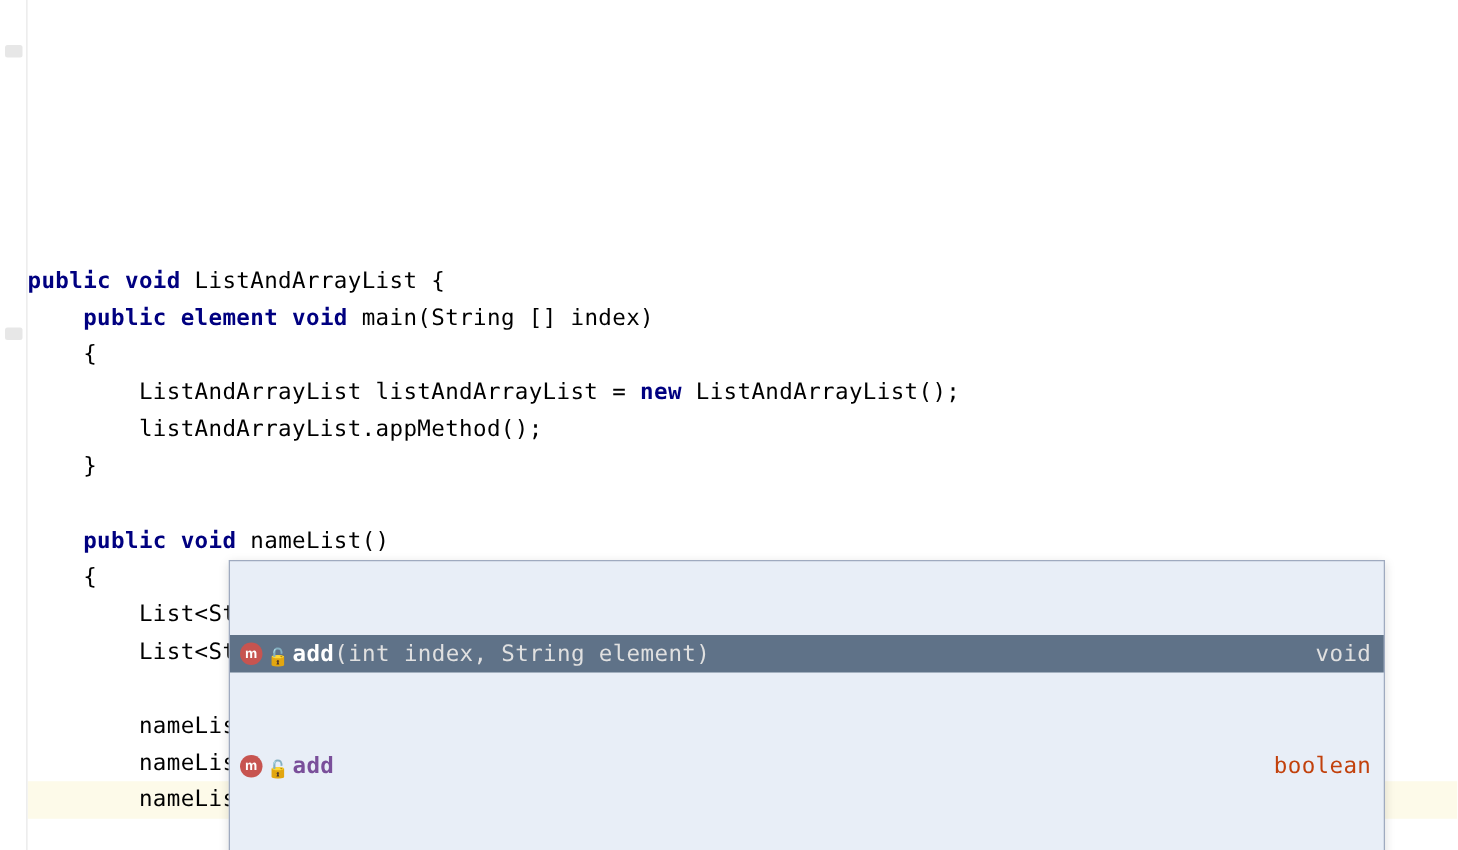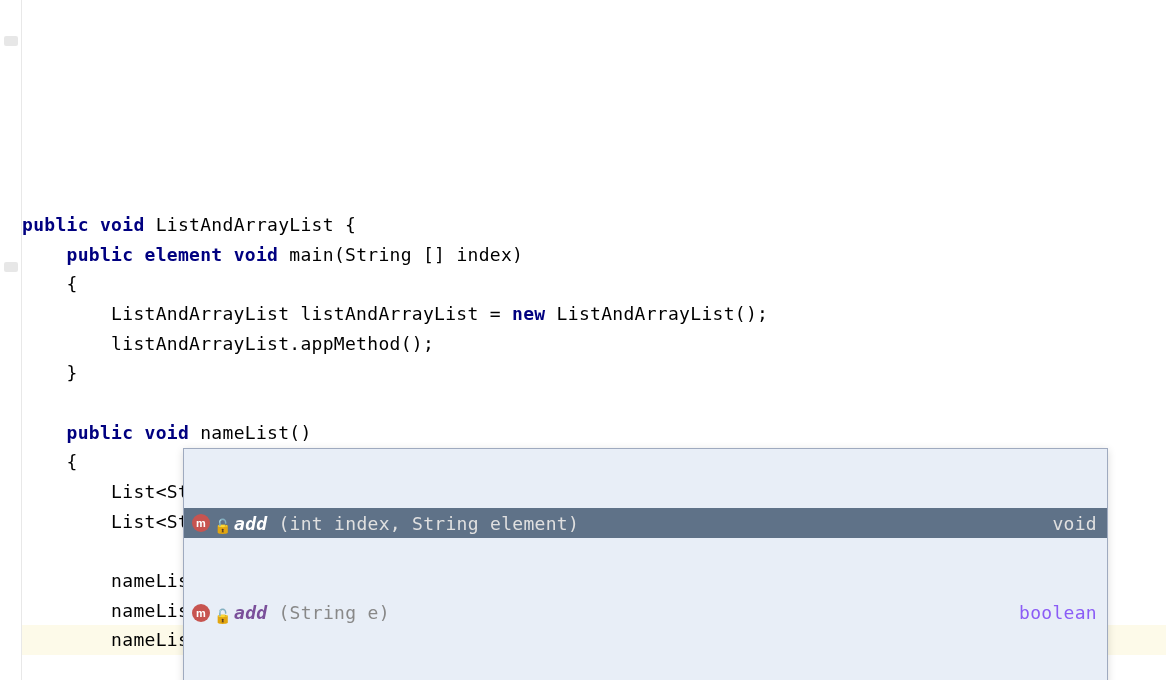--- a/index.html
+++ b/index.html
@@ -82,23 +82,23 @@
     .icon-lock {
       width: 14px;
       height: 14px;
       color: #4caf50;
       font-size: 14px;
       margin-right: 6px;
       flex-shrink: 0;
       position: relative;
       top: -1px;
     }
-    .method-name { color: #7a4f9a; font-weight: bold; font-style: italic; }
-    .params { color: #888888; margin-left: 11px; }
-    .ret { margin-left: auto; color: #8b5cf6; }
+    .method-name { color: #7a4f9a; font-weight: bold; }
+    .params { color: #888888; }
+    .ret { margin-left: auto; color: #c2410c; }
   </style>
 </head>
 <body>
 
 
 
 <div class="gutter">
   <div class="gutter-marker marker1"></div>
   <div class="gutter-marker marker2"></div>
 </div>
@@ -131,21 +131,21 @@
 <div class="popup">
   <div class="popup-row selected">
     <span class="icon-m">m</span>
     <span class="icon-lock">🔓</span>
     <span class="method-name">add</span><span class="params">(int index, String element)</span>
     <span class="ret">void</span>
   </div>
   <div class="popup-row">
     <span class="icon-m">m</span>
     <span class="icon-lock">🔓</span>
-    <span class="method-name">add</span><span class="params">(String e)</span>
+    <span class="method-name">add</span>
     <span class="ret">boolean</span>
   </div>
   
   
   
 </div>
 
 
 
 

